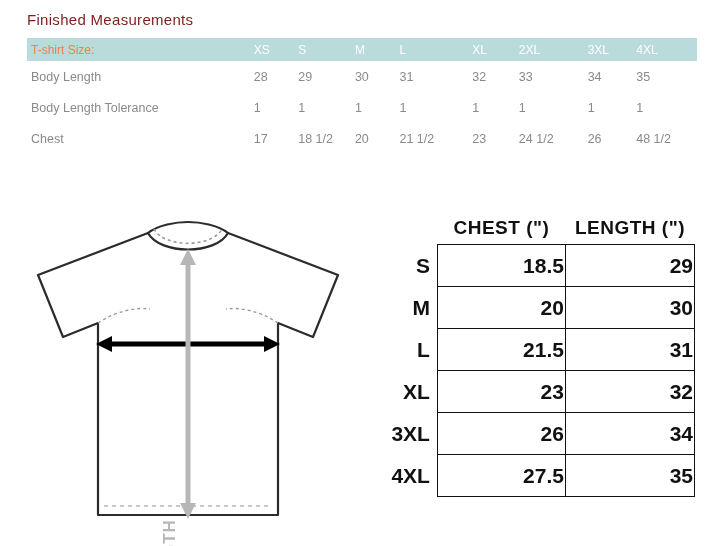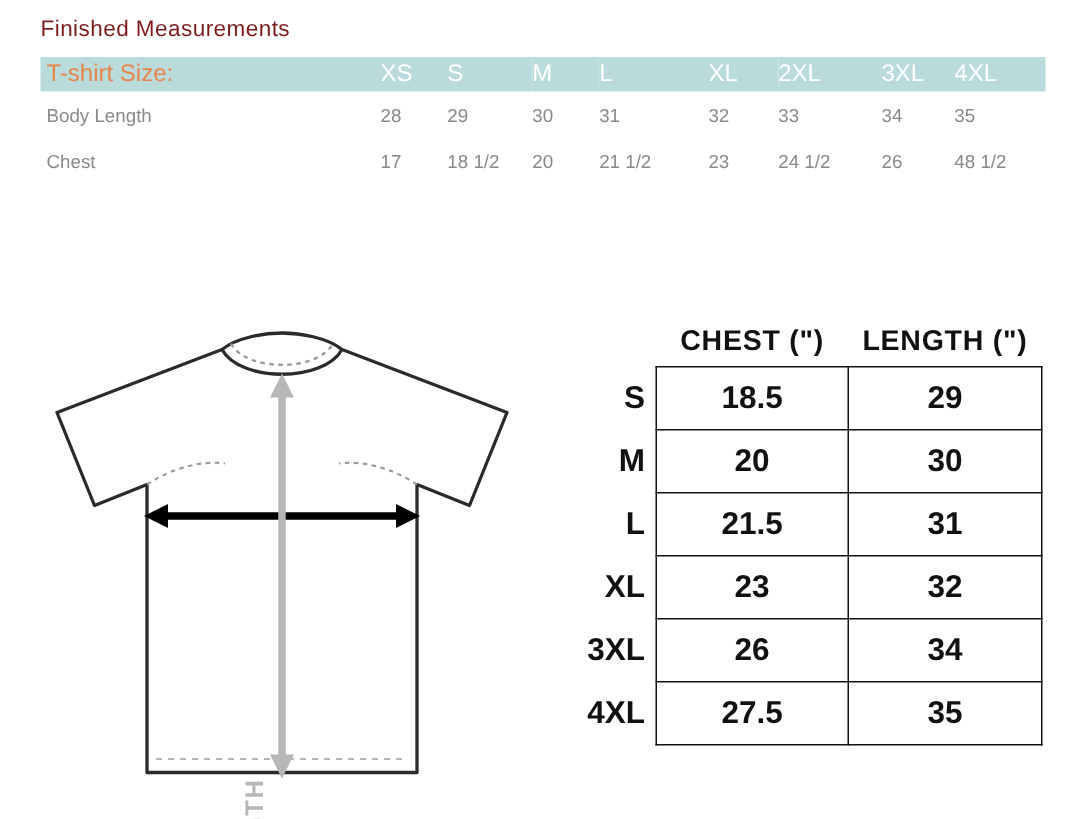--- a/index.html
+++ b/index.html
@@ -42,21 +42,21 @@
     height: 31px;
     vertical-align: middle;
   }
   #measure-table thead tr {
     background: #b9dbdb;
     height: 23px;
   }
   #measure-table thead th {
     height: 23px;
     color: #ffffff;
-    font-size: 16px;
+    font-size: 12px;
   }
   #measure-table thead th.labelcol {
     color: #e8854a;
   }
   .labelcol { width: 220px; padding-left: 4px !important; }
   .c-xs { width: 44px; }
   .c-s  { width: 56px; }
   .c-m  { width: 44px; }
   .c-l  { width: 72px; }
   .c-xl { width: 46px; }
@@ -127,21 +127,21 @@
     font-weight: bold;
     color: #111;
     text-align: right;
     padding-right: 7px;
     border: none;
     width: 52px;
     height: 39px;
   }
   #size-chart td.val {
     border: 1.5px solid #111;
-    text-align: center;
+    text-align: right;
     font-size: 21px;
     font-weight: bold;
     color: #111;
     height: 39px;
     width: 130px;
   }
 </style>
 </head>
 <body>
 
@@ -165,20 +165,31 @@
     <tr>
       <td class="labelcol">Body Length</td>
       <td class="c-xs">28</td>
       <td class="c-s">29</td>
       <td class="c-m">30</td>
       <td class="c-l">31</td>
       <td class="c-xl">32</td>
       <td class="c-2xl">33</td>
       <td class="c-3xl">34</td>
       <td class="c-4xl">35</td>
+    </tr>
+    <tr>
+      <td class="labelcol">Body Length Tolerance</td>
+      <td class="c-xs">1</td>
+      <td class="c-s">1</td>
+      <td class="c-m">1</td>
+      <td class="c-l">1</td>
+      <td class="c-xl">1</td>
+      <td class="c-2xl">1</td>
+      <td class="c-3xl">1</td>
+      <td class="c-4xl">1</td>
     </tr>
     <tr>
       <td class="labelcol">Chest</td>
       <td class="c-xs">17</td>
       <td class="c-s">18 1/2</td>
       <td class="c-m">20</td>
       <td class="c-l">21 1/2</td>
       <td class="c-xl">23</td>
       <td class="c-2xl">24 1/2</td>
       <td class="c-3xl">26</td>

